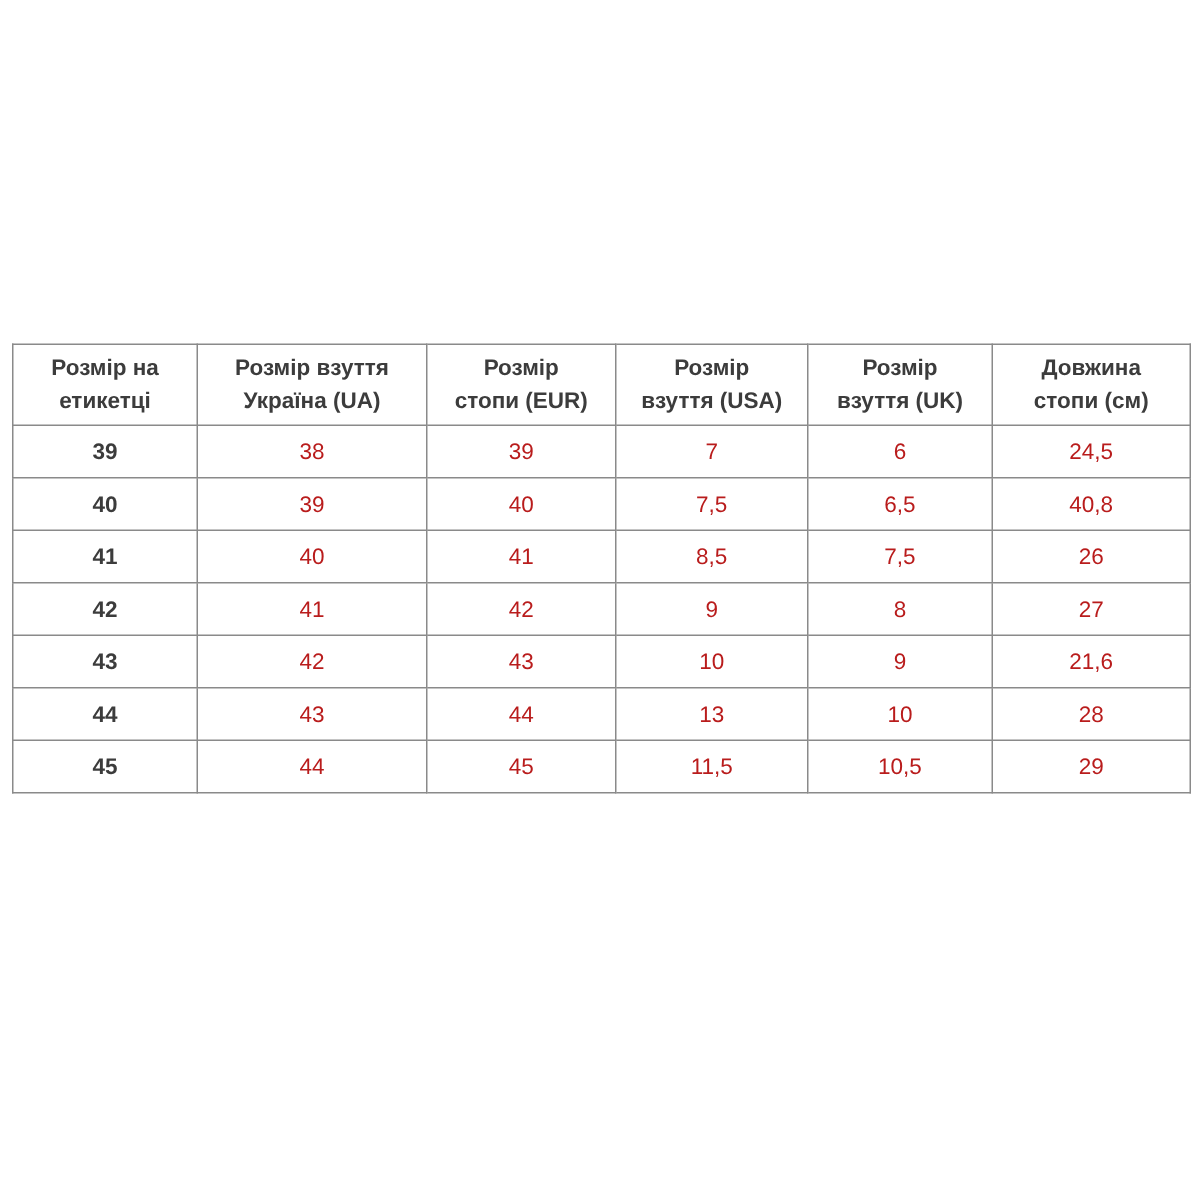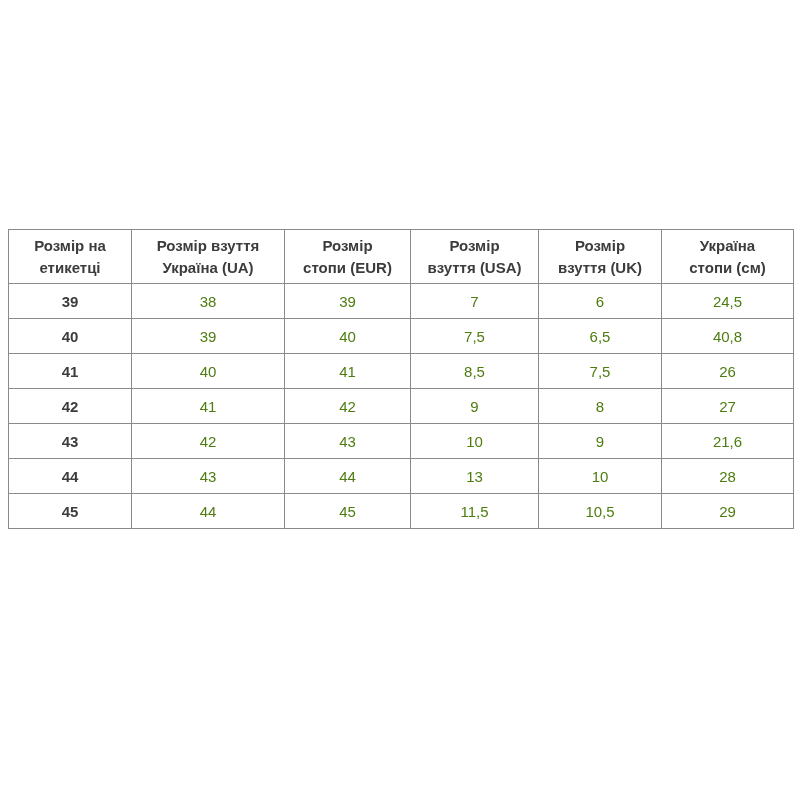--- a/index.html
+++ b/index.html
@@ -33,21 +33,21 @@
     font-size: 15px;
     font-weight: bold;
     color: #3c3c3c;
     line-height: 1.45;
     margin-left: 24px;
   }
   table.size-chart td {
     height: 34px;
     font-size: 15px;
     font-weight: normal;
-    color: #4d7c0f;
+    color: #b91c1c;
   }
   table.size-chart td.lbl {
     font-weight: bold;
     color: #3c3c3c;
   }
   .hline { display: block; }
 </style>
 </head>
 <body>
 
@@ -77,21 +77,21 @@
         </th>
         <th>
           <span class="hline">Розмір</span>
           <span class="hline">взуття (USA)</span>
         </th>
         <th>
           <span class="hline">Розмір</span>
           <span class="hline">взуття (UK)</span>
         </th>
         <th>
-          <span class="hline">Україна</span>
+          <span class="hline">Довжина</span>
           <span class="hline">стопи (см)</span>
         </th>
       </tr>
     </thead>
     <tbody>
       <tr>
         <td class="lbl">39</td>
         <td>38</td>
         <td>39</td>
         <td>7</td>

